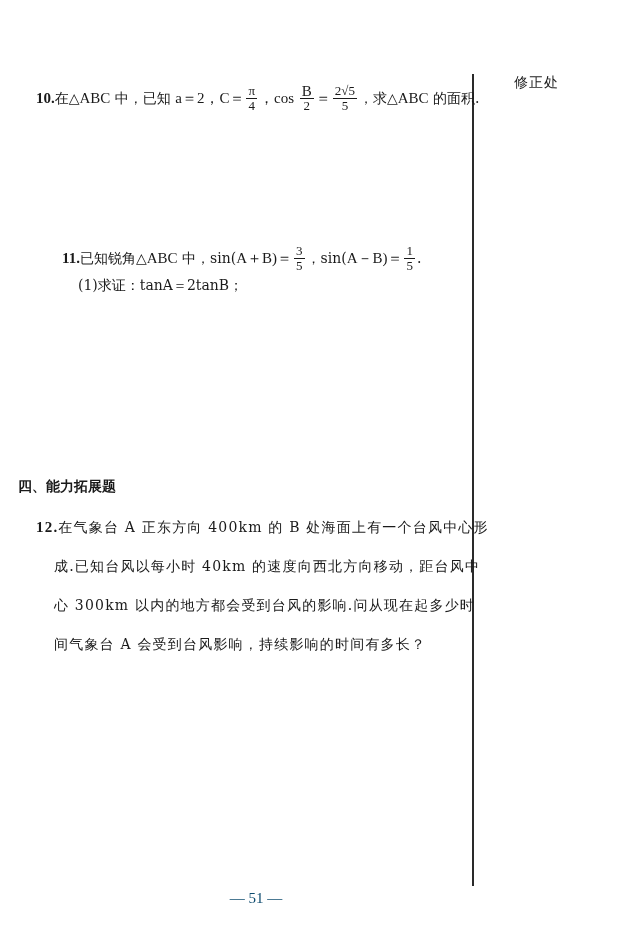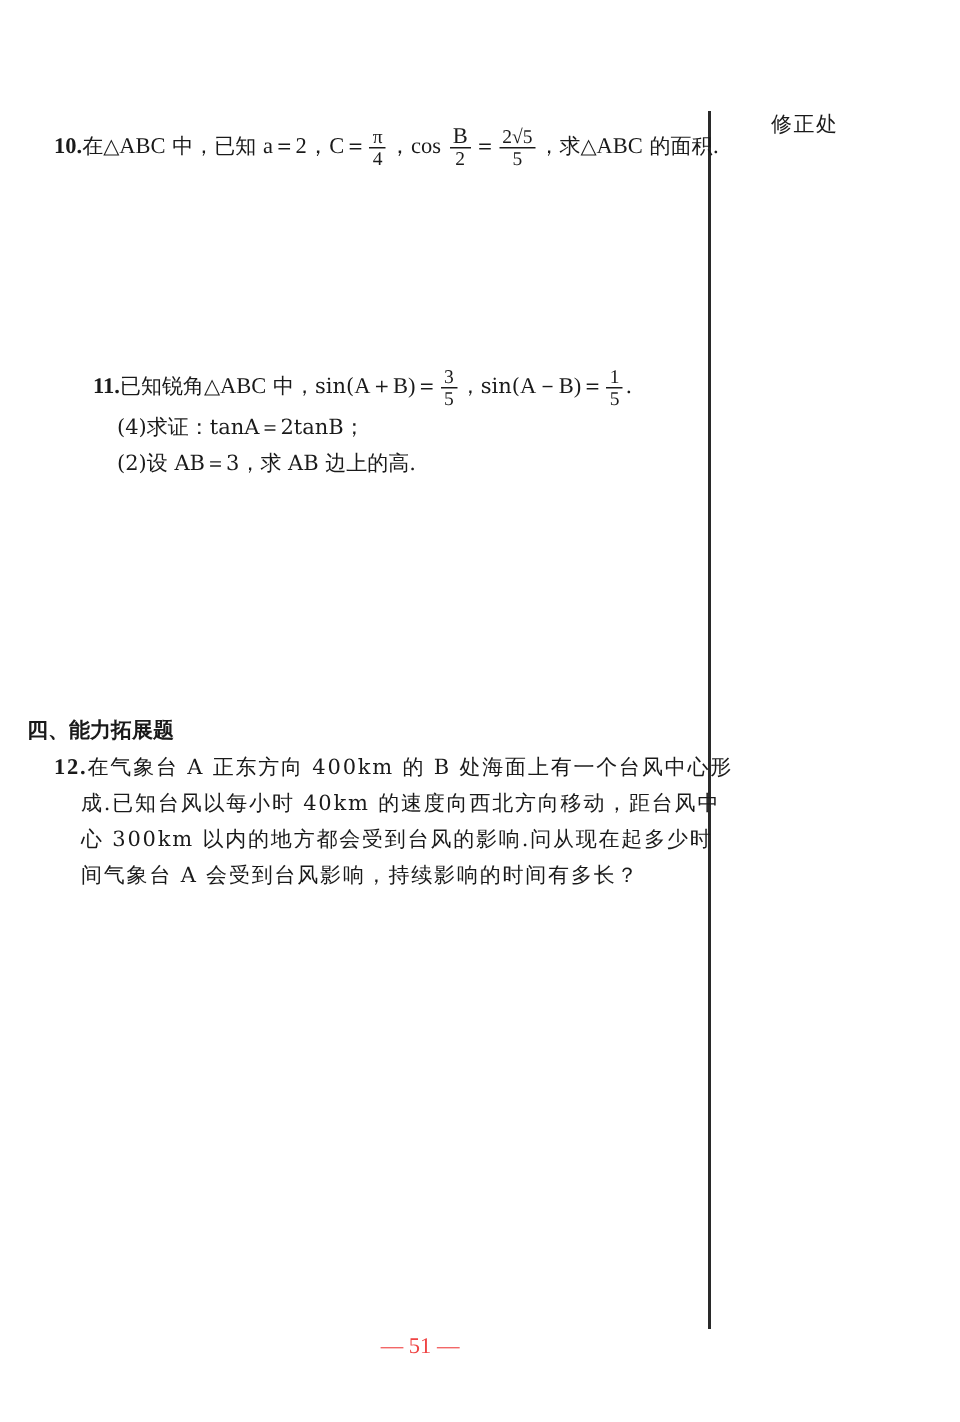--- a/index.html
+++ b/index.html
@@ -74,53 +74,51 @@
     }
     #p12 {
       left: 36px;
       top: 500px;
       white-space: normal;
       width: 420px;
       line-height: 24px;
       font-size: 14px;
       letter-spacing: 1.2px;
     }
-    #p12 .line { display: block; white-space: nowrap; }
+    #p12 .line { display: block; white-space: nowrap; margin-top: 15px; }
     #p12 .indent { padding-left: 18px; }
 
     .page-number {
       position: absolute;
       left: 0;
       width: 512px;
       top: 890px;
       text-align: center;
       font-family: "Liberation Serif", serif;
       font-size: 15px;
-      color: #ef4444;
-      padding-left: 24px;
+      color: #0c4a6e;
     }
   </style>
 </head>
 <body>
 
 <div class="page">
 
   <div class="divider"></div>
   <div class="correction-label">修正处</div>
 
   <div class="problem" id="p10">
     <span class="num">10.</span><span>在△</span><span class="it">ABC</span><span> 中，已知 </span><span class="it">a</span><span class="rm">＝2，</span><span class="it">C</span><span class="rm">＝</span><span class="frac"><span class="top">π</span><span>4</span></span><span class="rm">，cos </span><span class="frac"><span class="top it">B</span><span>2</span></span><span class="rm">＝</span><span class="frac"><span class="top">2√5</span><span>5</span></span><span>，求△</span><span class="it">ABC</span><span> 的面积.</span>
   </div>
 
   <div class="problem" id="p11">
     <div>
       <span class="num">11.</span><span>已知锐角△</span><span class="it">ABC</span><span> 中，sin(</span><span class="it">A＋B</span><span class="rm">)＝</span><span class="frac"><span class="top">3</span><span>5</span></span><span>，sin(</span><span class="it">A－B</span><span class="rm">)＝</span><span class="frac"><span class="top">1</span><span>5</span></span><span>.</span>
     </div>
-    <span class="sub">(4)求证：tanA＝2tanB；</span>
-    <span class="sub">(2)设 AB＝3，求 AB 边上的高.</span>
+    <span class="sub">(1)求证：tanA＝2tanB；</span>
   </div>
 
   <div class="section-title">四、能力拓展题</div>
 
   <div class="problem" id="p12">
     <span class="line"><span class="num">12.</span><span>在气象台 A 正东方向 400km 的 B 处海面上有一个台风中心形</span></span>
     <span class="line indent">成.已知台风以每小时 40km 的速度向西北方向移动，距台风中</span>
     <span class="line indent">心 300km 以内的地方都会受到台风的影响.问从现在起多少时</span>
     <span class="line indent">间气象台 A 会受到台风影响，持续影响的时间有多长？</span>
   </div>

